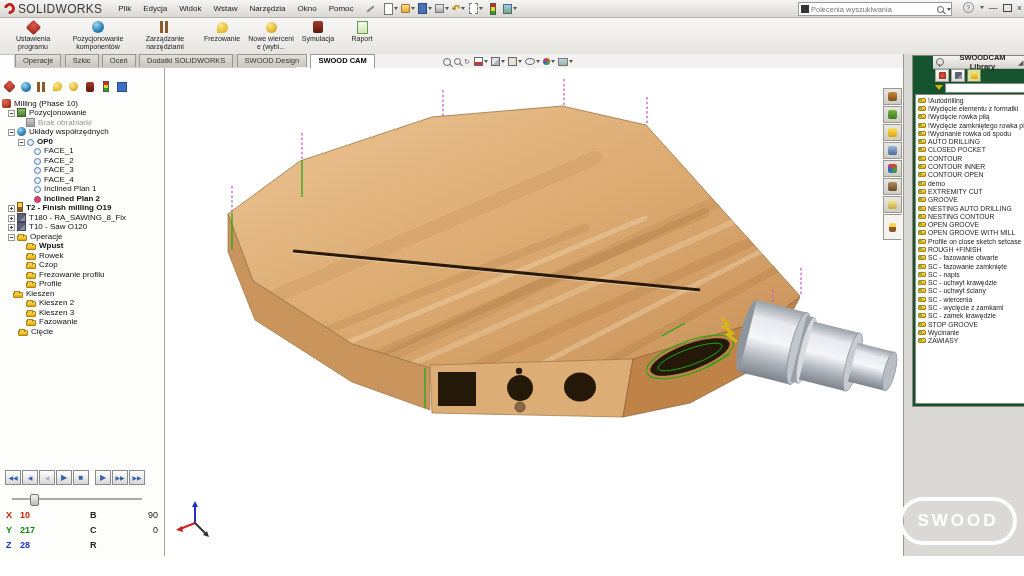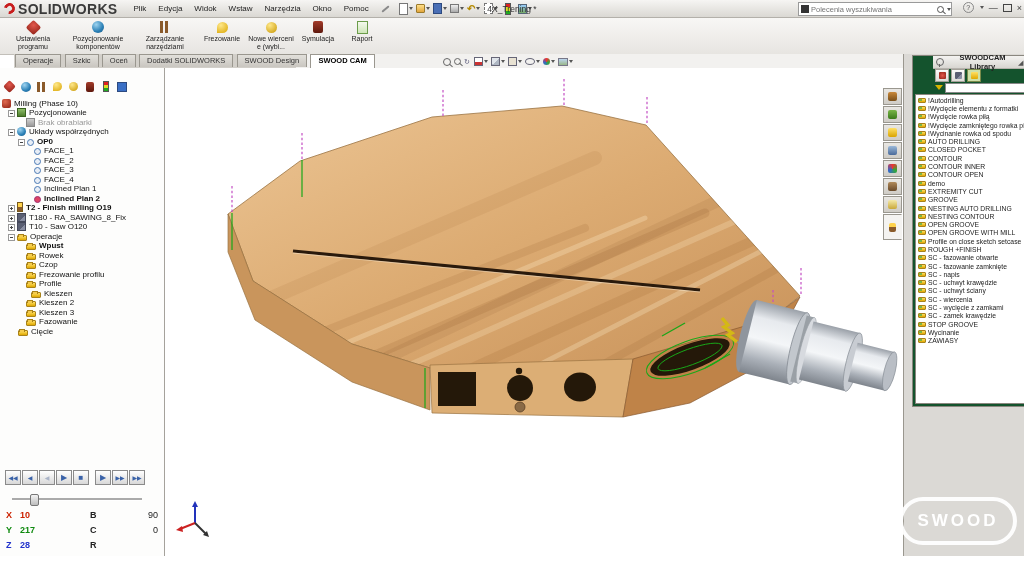--- a/index.html
+++ b/index.html
@@ -4,21 +4,21 @@
 <style>
   html,body{margin:0;padding:0;background:#888;}
   #app{position:relative;width:1024px;height:576px;background:#fff;overflow:hidden;
        font-family:"Liberation Sans",sans-serif;font-size:8px;color:#222;}
   .abs{position:absolute;}
   
   #menubar{left:0;top:0;width:1024px;height:17px;background:linear-gradient(#f6f5f3,#dad8d3);
            border-bottom:1px solid #b3b0aa;display:flex;align-items:center;}
   .brandlogo{width:11px;height:11px;margin:0 3px 0 4px;border:3px solid #c81d1d;border-radius:50%;
              border-left-color:transparent;transform:rotate(-35deg);box-sizing:border-box;}
-  .brandtext{font-weight:bold;font-size:14px;color:#3a3a3a;letter-spacing:.3px;margin-right:10px;}
+  .brandtext{font-weight:normal;font-size:12px;color:#3a3a3a;letter-spacing:.3px;margin-right:10px;}
   .menuitem{padding:2px 6px;font-size:8px;color:#222;}
   .pencil-ic{width:9px;height:2px;background:#8a8a8a;transform:rotate(-40deg);margin:0 6px;border-radius:1px;}
   .tbico{width:14px;height:13px;margin-left:3px;display:flex;align-items:center;justify-content:center;position:relative;}
   .caret{width:0;height:0;border-left:2.5px solid transparent;border-right:2.5px solid transparent;
          border-top:3px solid #555;margin-left:1px;}
   .ic-new{width:8px;height:10px;background:#fff;border:1px solid #777;}
   .ic-open{width:10px;height:7px;background:linear-gradient(#ffe08a,#e2a63d);border:1px solid #9c7a2a;border-radius:1px;}
   .ic-save{width:9px;height:9px;background:#4a6fb5;border:1px solid #2d4a80;}
   .ic-print{width:10px;height:7px;background:linear-gradient(#eee,#aaa);border:1px solid #777;}
   .ic-undo{color:#b58a00;font-size:10px;line-height:10px;font-weight:bold;}
@@ -208,21 +208,20 @@
         <span class="caret"></span>
       </div>
     <div class="tbico">
         <span class="ic-light"></span>
       </div>
     <div class="tbico">
         <span class="ic-image"></span>
         <span class="caret"></span>
       </div>
   </div>
-  <div id="doc-title" class="abs">4X_Trening *</div>
 
   <div id="searchwrap" class="abs">
     <span class="swicon"></span>
     <input placeholder="Polecenia wyszukiwania" style="">
     <span class="magico"></span>
     <span class="caret"></span>
   </div>
   <div id="winbtns" class="abs">
     <span class="helpico">?</span>
     <span class="caret"></span>
@@ -430,21 +429,21 @@
           <span class="tlb">Czop</span>
         </div>
       <div class="trow" style="padding-left:26px">
           <span class="fold"></span>
           <span class="tlb">Frezowanie profilu</span>
         </div>
       <div class="trow" style="padding-left:26px">
           <span class="fold"></span>
           <span class="tlb">Profile</span>
         </div>
-      <div class="trow" style="padding-left:31px">
+      <div class="trow" style="padding-left:13px">
           <span class="fold"></span>
           <span class="tlb">Kieszen</span>
         </div>
       <div class="trow" style="padding-left:26px">
           <span class="fold"></span>
           <span class="tlb">Kieszen 2</span>
         </div>
       <div class="trow" style="padding-left:26px">
           <span class="fold"></span>
           <span class="tlb">Kieszen 3</span>

